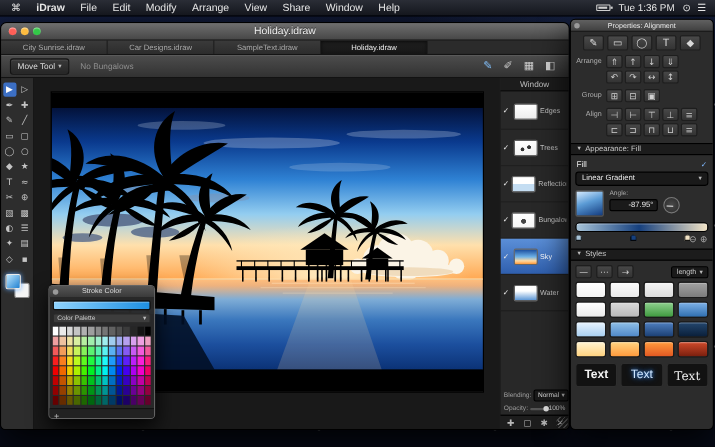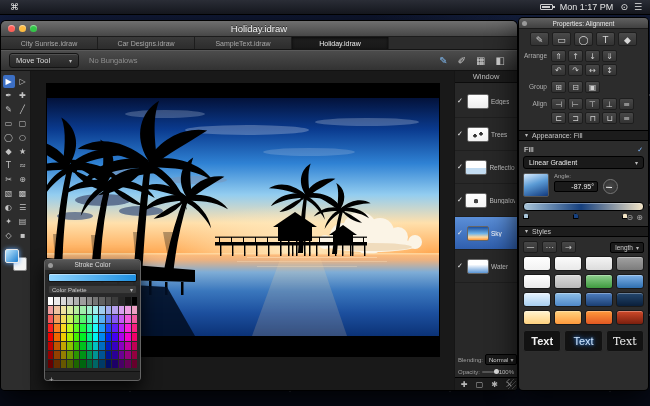--- a/index.html
+++ b/index.html
@@ -39,21 +39,21 @@
   .tl.green{left:29px;background:#33c748;}
   .wtitle{position:absolute;left:0;right:0;top:0;text-align:center;font-size:9.5px;line-height:16px;color:#f0f0f0;
     text-shadow:0 -1px 0 rgba(0,0,0,.6);}
   .tabbar{position:absolute;left:0;top:16px;right:0;height:13px;display:flex;background:#2b2b2b;border-bottom:1px solid #141414;}
   .tab{width:97px;font-size:7px;color:#a8a8a8;line-height:13px;text-align:center;border-right:1px solid #1d1d1d;
     white-space:nowrap;overflow:hidden;text-overflow:ellipsis;background:linear-gradient(#3a3a3a,#2c2c2c);}
   .tab.active{background:linear-gradient(#1e1e1e,#181818);color:#ececec;box-shadow:inset 0 1px 3px rgba(0,0,0,.7);}
   .toolbar{position:absolute;left:0;top:29px;right:0;height:21px;background:linear-gradient(#4d4d4d,#323232);
     border-bottom:1px solid #121212;box-shadow:inset 0 1px 0 rgba(255,255,255,.08);display:flex;align-items:center;padding:0 8px;}
   .tool-btn{background:linear-gradient(#3a3a3a,#262626);border:1px solid #141414;border-radius:3px;font-size:7.5px;
-    color:#ddd;padding:2px 6px;display:flex;gap:19px;align-items:center;box-shadow:inset 0 1px 0 rgba(255,255,255,.12);}
+    color:#ddd;padding:2px 6px;display:flex;gap:3px;align-items:center;box-shadow:inset 0 1px 0 rgba(255,255,255,.12);}
   .dd{font-size:6px;color:#bdbdbd;}
   .sel-status{margin-left:10px;font-size:7.5px;color:#8f8f8f;}
   .toolbar-icons{margin-left:auto;display:flex;gap:10px;font-size:10px;margin-right:4px;font-family:"DejaVu Sans",sans-serif;}
   
   .toolpalette{position:absolute;left:0;top:50px;bottom:0;width:30px;background:#2d2d2d;border-right:1px solid #161616;}
   .tool-grid{display:grid;grid-template-columns:repeat(2,12px);grid-auto-rows:13px;gap:1px 2px;justify-content:center;padding-top:4px;}
   .tool-cell{font-size:8px;color:#c4c4c4;text-align:center;line-height:13px;font-family:"DejaVu Sans",sans-serif;}
   .tool-cell.active{background:#3c6fc4;border-radius:2px;color:#fff;}
   .well{position:absolute;width:14px;height:14px;border-radius:2px;}
   .well.stroke{left:4px;top:178px;border:1px solid #eaeaea;box-shadow:0 0 5px #5fa8ff;z-index:2;}
@@ -144,25 +144,36 @@
   .tile-glow{color:#cfe6ff;text-shadow:0 0 3px #3f8fe8,0 0 6px #2f6fd0;}
   .tile-serif{font-family:"DejaVu Serif","Liberation Serif",serif;color:#f0f0f0;}
 </style>
 </head>
 <body>
 
 <div class="screen">
 
   <div class="menubar">
     <span class="apple">⌘</span>
+    <div class="menu-items">
+        <span class="menu-item app">iDraw</span>
+        <span class="menu-item">File</span>
+        <span class="menu-item">Edit</span>
+        <span class="menu-item">Modify</span>
+        <span class="menu-item">Arrange</span>
+        <span class="menu-item">View</span>
+        <span class="menu-item">Share</span>
+        <span class="menu-item">Window</span>
+        <span class="menu-item">Help</span>
+      </div>
     <div class="menu-right">
       <span class="battery">
           <span class="battery-fill"></span>
         </span>
-      <span class="menu-time">Mon 1:17 PM</span>
+      <span class="menu-time">Tue 1:36 PM</span>
       <span class="status-icons">
           <span>⊙</span>
           <span>☰</span>
         </span>
     </div>
   </div>
 
   <div class="window">
     <div class="titlebar">
       <span class="tl red"></span>

